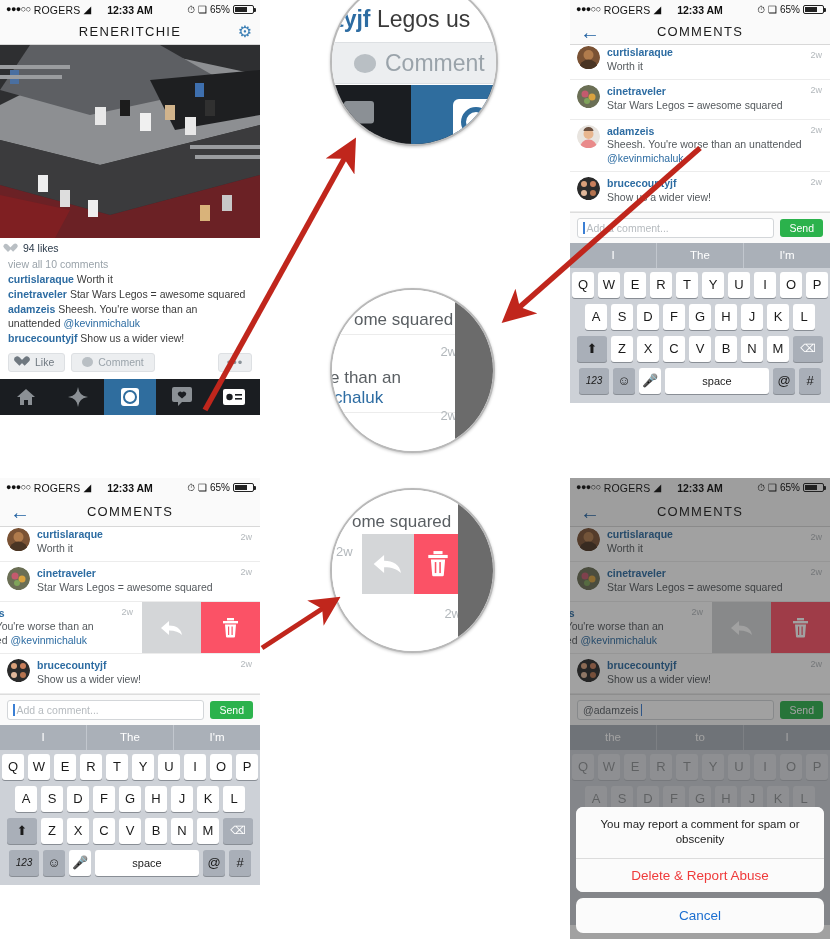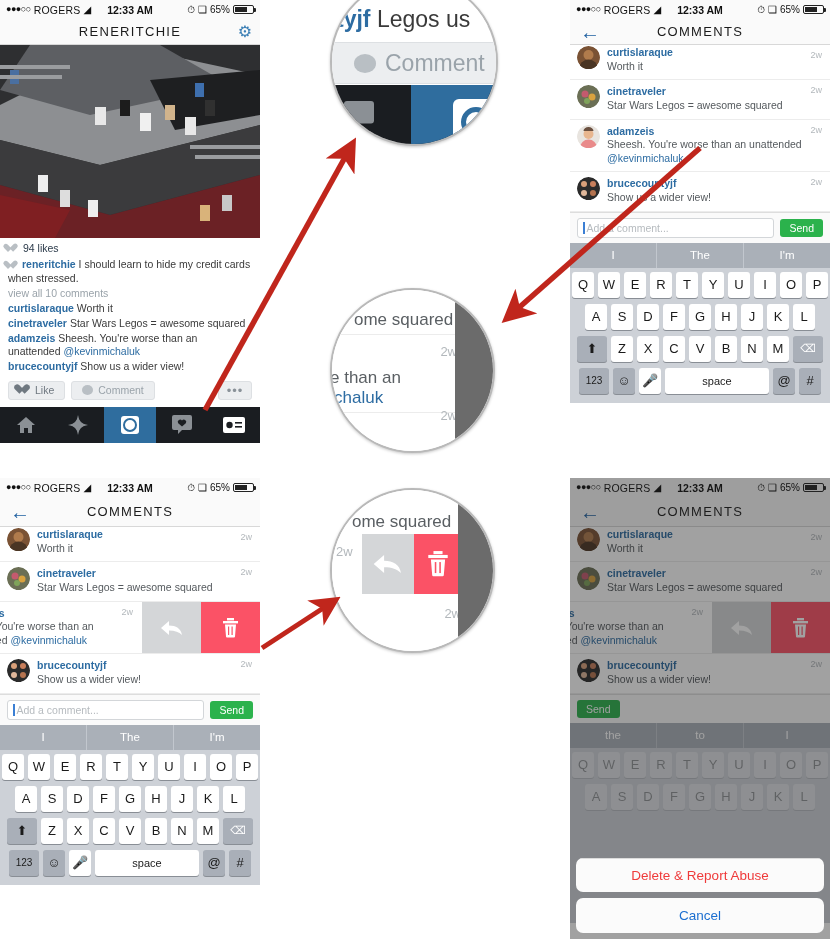--- a/index.html
+++ b/index.html
@@ -123,21 +123,21 @@
   .kb-rows { padding:4px 2px 0 2px; }
   .kb-row { display:flex; justify-content:center; gap:4px; margin-bottom:6px; }
   .key {
     background:#fff; border-radius:3px; height:26px; width:22px;
     display:flex; align-items:center; justify-content:center;
     font-size:13px; color:#1b1b1b; box-shadow:0 1px 0 rgba(120,125,132,.8);
   }
   .key.wide { width:30px; }
   .key.dark { background:#a9afb8; box-shadow:0 1px 0 rgba(120,125,132,.8); }
   .key.space { flex:1; max-width:104px; font-size:11px; }
-  .key.small { font-size:10px; }
+  .key.small { font-size:10px;font-style:italic; }
   .kb-row.bottom .key { height:26px; }
 
   
   .mag {
     position:absolute; border-radius:50%; overflow:hidden;
     border:2px solid #b9b9b9; background:#fff;
     box-shadow: 0 1px 3px rgba(0,0,0,.22);
   }
   .mag-inner { position:absolute; inset:0; }
 
@@ -214,23 +214,20 @@
             <rect x="195" y="110" width="65" height="4"></rect>
         </g>
       </svg>
     </div>
 
     <div class="feed">
       <div class="likes-row">
         <span class="heart-gray"></span>
         <span class="likes-txt">94 likes</span>
       </div>
-      <div class="cmt-line">
-        <span class="heart-gray" style="vertical-align:middle;margin-right:4px;"></span><span class="uname">reneritchie</span><span> I should learn to hide my credit cards when stressed.</span>
-      </div>
       <div class="cmt-line muted">view all 10 comments</div>
       <div class="cmt-line"><span class="uname">curtislaraque</span><span> Worth it</span></div>
       <div class="cmt-line"><span class="uname">cinetraveler</span><span> Star Wars Legos = awesome squared</span></div>
       <div class="cmt-line"><span class="uname">adamzeis</span><span> Sheesh. You're worse than an unattended </span><span class="mention">@kevinmichaluk</span></div>
       <div class="cmt-line"><span class="uname">brucecountyjf</span><span> Show us a wider view!</span></div>
     </div>
 
     <div class="actions">
       <div class="abtn like">
         <span class="ic heart"></span>
@@ -669,20 +666,24 @@
           </div>
         <div class="cbody">
           <div class="uname">brucecountyjf</div>
           <div class="ctext">Show us a wider view!</div>
         </div>
         <div class="ctime">2w</div>
       </div>
     </div>
 
     <div class="composer">
+      <div class="cinput">
+        <span class="val">@adamzeis</span>
+        <span class="caret" style="margin-left:2px;"></span>
+      </div>
       <div class="sendbtn">Send</div>
     </div>
 
     <div class="kb" style="height:200px;">
       <div class="kb-sugg">
         <div>the</div>
         <div>to</div>
         <div>I</div>
       </div>
       <div class="kb-rows" style="opacity:.35;">
@@ -709,20 +710,21 @@
           <div class="key">K</div>
           <div class="key">L</div>
         </div>
       </div>
     </div>
 
     <div class="dim"></div>
 
     <div class="sheet">
       <div class="sheet-group">
+        <div class="sheet-msg">You may report a comment for spam or obscenity</div>
         <div class="sheet-btn destructive">Delete &amp; Report Abuse</div>
       </div>
       <div class="sheet-cancel">Cancel</div>
     </div>
   </div>
 
   <div class="mag" style="left:330px; top:-22px; width:168px; height:168px;">
     <div class="mag-inner">
       <div style="position:absolute; left:-8px; top:0px; width:200px; height:46px; background:#fff; color:#2d6ca2; font-size:19px; font-weight:bold; padding-left:14px; padding-top:2px;">kevin...</div>
       <div style="position:absolute; left:-10px; top:26px; width:200px; font-size:23px; white-space:nowrap; padding-left:14px;"><span style="color:#2d6ca2;font-weight:bold;">tyjf</span><span style="color:#3a3a3a;"> Legos us</span></div>

